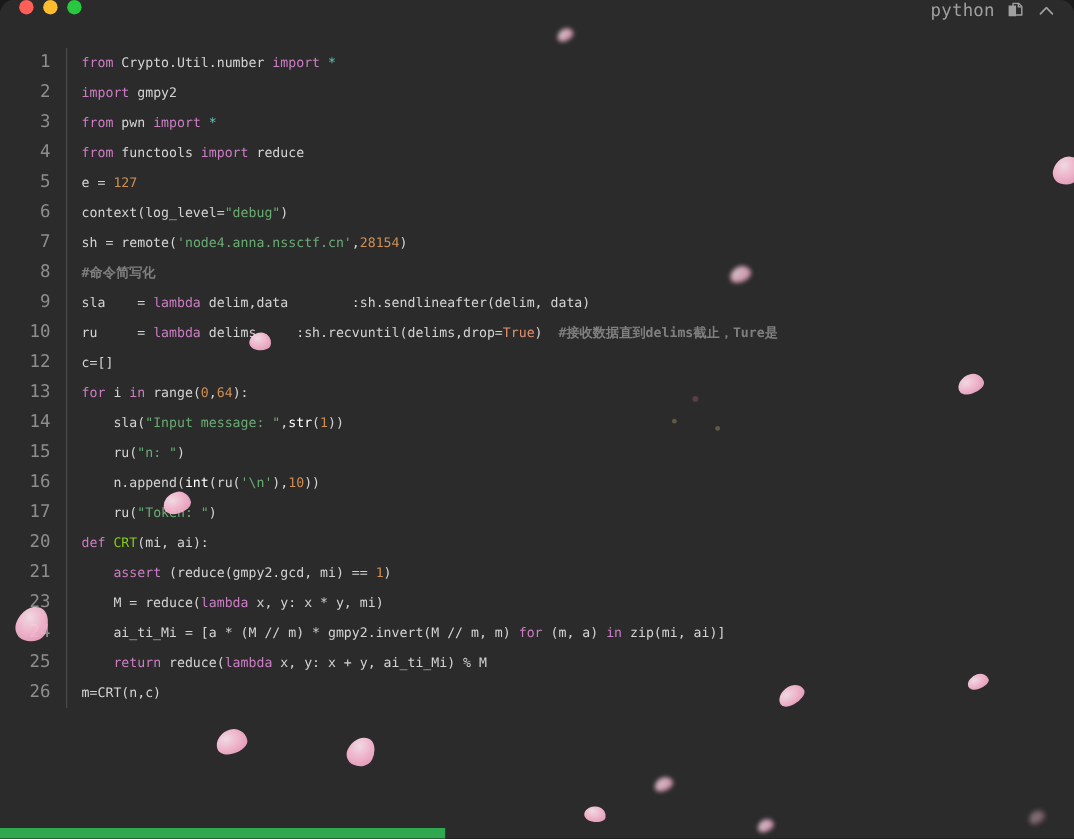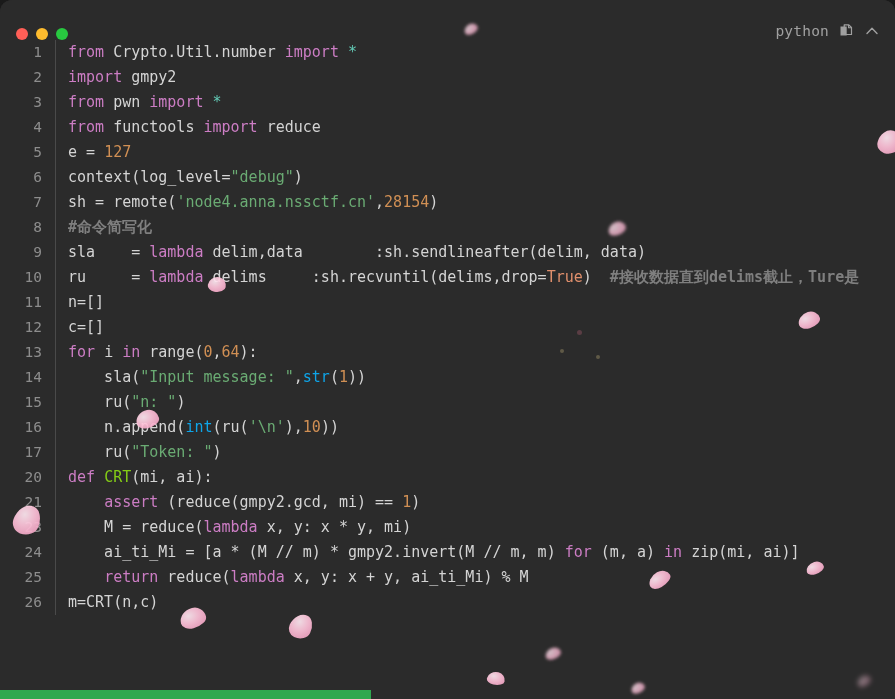--- a/index.html
+++ b/index.html
@@ -22,21 +22,21 @@
     border-top-right-radius: 12px;
     overflow: hidden;
     box-sizing: border-box;
   }
 
   
   #titlebar {
     position: relative;
     height: 40px;
     display: flex;
-    align-items: flex-end;
+    align-items: flex-start;
     padding: 0 14px 0 16px;
     box-sizing: border-box;
     background: #2b2b2b;
     z-index: 4;
   }
   .traffic-lights {
     display: flex;
     gap: 8px;
     align-items: center;
   }
@@ -94,40 +94,40 @@
     color: #8d8d8d;
     font-size: 14.5px;
     line-height: 25px;
     height: 25px;
     user-select: none;
     border-right: 1px solid #4a4a4a;
     font-family: "DejaVu Sans Mono", "Liberation Mono", monospace;
   }
   .code-cell {
     padding-left: 12px !important;
-    font-size: 15px;
+    font-size: 11px;
     line-height: 25px;
     height: 25px;
     white-space: pre;
     color: #d4d4d4;
     font-family: "DejaVu Sans Mono", "Liberation Mono", monospace;
     overflow: hidden;
   }
   .code-cell span { white-space: pre; }
 
   
   .t-kw   { color: #cc7dc4; }
   .t-plain{ color: #d4d4d4; }
   .t-star { color: #62c8b4; }            
   .t-num  { color: #d08f54; }            
   .t-str  { color: #6aab73; }            
   .t-cmt  { color: #7f7f7f; font-weight: bold; }            
   .t-fn   { color: #84cc16; }            
   .t-bi   { color: #e08f6c; }            
-  .t-call { color: #0ea5e9; }            
+  .t-call { color: #ffffff; }            
 
   
   #progress-bar {
     position: absolute;
     left: 0;
     bottom: 0;
     height: 9px;
     width: 41.5%;
     background: #2fa84f;
     z-index: 6;
@@ -222,24 +222,20 @@
             <td class="ln-cell">8</td>
             <td class="code-cell"><span class="t-cmt">#命令简写化</span></td>
           </tr>
           <tr>
             <td class="ln-cell">9</td>
             <td class="code-cell"><span class="t-plain">sla    = </span><span class="t-kw">lambda </span><span class="t-plain">delim,data        :sh.sendlineafter(delim, data)</span></td>
           </tr>
           <tr>
             <td class="ln-cell">10</td>
             <td class="code-cell"><span class="t-plain">ru     = </span><span class="t-kw">lambda </span><span class="t-plain">delims     :sh.recvuntil(delims,drop=</span><span class="t-bi">True</span><span class="t-plain">)  </span><span class="t-cmt">#接收数据直到delims截止，Ture是</span></td>
-          </tr>
-          <tr>
-            <td class="ln-cell">11</td>
-            <td class="code-cell"><span class="t-plain">n=[]</span></td>
           </tr>
           <tr>
             <td class="ln-cell">12</td>
             <td class="code-cell"><span class="t-plain">c=[]</span></td>
           </tr>
           <tr>
             <td class="ln-cell">13</td>
             <td class="code-cell"><span class="t-kw">for </span><span class="t-plain">i </span><span class="t-kw">in </span><span class="t-plain">range(</span><span class="t-num">0</span><span class="t-plain">,</span><span class="t-num">64</span><span class="t-plain">):</span></td>
           </tr>
           <tr>

